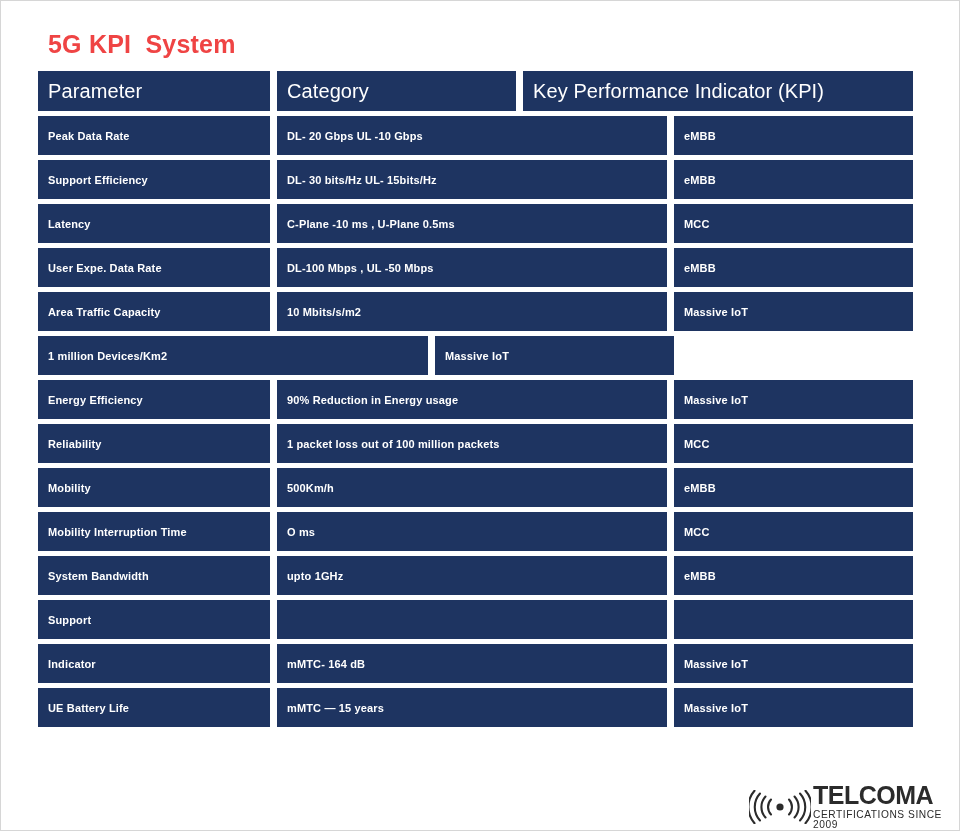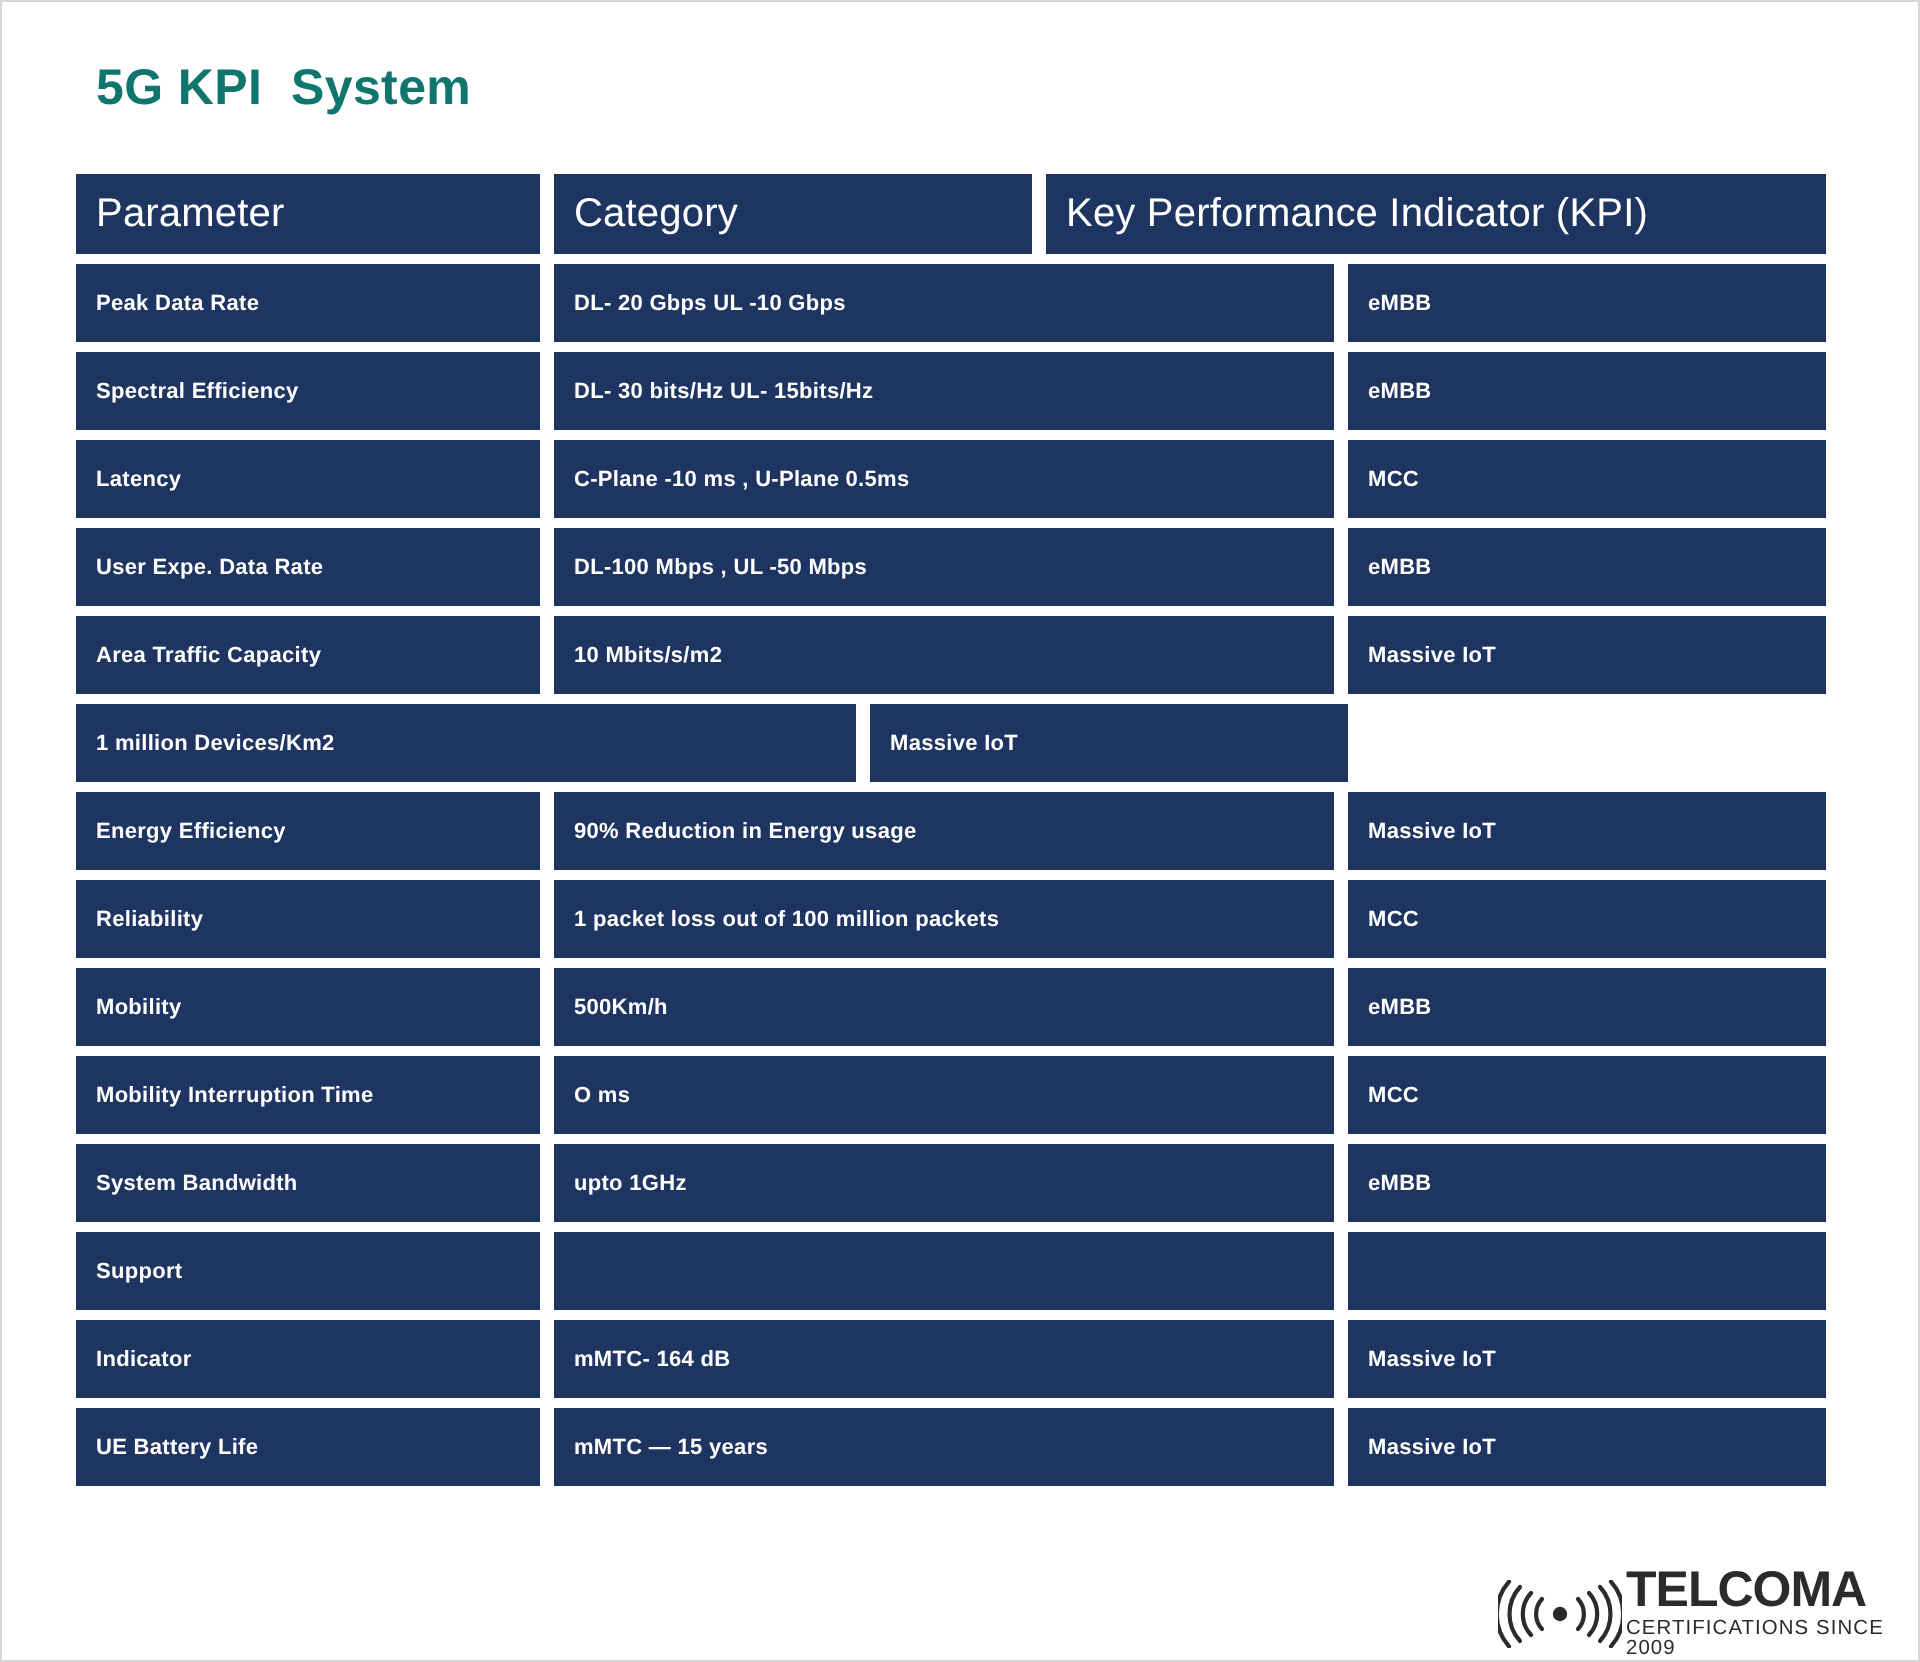--- a/index.html
+++ b/index.html
@@ -20,28 +20,28 @@
     box-sizing: border-box;
     border: 1px solid #d6d6d6;
     background: #ffffff;
   }
   .page-title {
     position: absolute;
     left: 47px;
     top: 29px;
     font-size: 25px;
     font-weight: bold;
-    color: #0f766e;
+    color: #ef4444;
     letter-spacing: 0.2px;
     white-space: pre;
   }
   .kpi-table {
     position: absolute;
     left: 37px;
-    top: 86px;
+    top: 70px;
     width: 868px;
   }
   .row {
     display: flex;
     gap: 7px;
     margin-bottom: 5px;
   }
   .cell {
     background: #1e3461;
     color: #ffffff;
@@ -111,21 +111,21 @@
       <div class="cell col-cat">Category</div>
       <div class="cell col-kpi">Key Performance Indicator (KPI)</div>
     </div>
     <div id="table-body">
         <div class="row data-row">
           <div class="cell col-param">Peak Data Rate</div>
           <div class="cell col-kpi">DL- 20 Gbps UL -10 Gbps</div>
           <div class="cell col-cat">eMBB</div>
         </div>
         <div class="row data-row">
-          <div class="cell col-param">Spectral Efficiency</div>
+          <div class="cell col-param">Support Efficiency</div>
           <div class="cell col-kpi">DL- 30 bits/Hz UL- 15bits/Hz</div>
           <div class="cell col-cat">eMBB</div>
         </div>
         <div class="row data-row">
           <div class="cell col-param">Latency</div>
           <div class="cell col-kpi">C-Plane -10 ms , U-Plane 0.5ms</div>
           <div class="cell col-cat">MCC</div>
         </div>
         <div class="row data-row">
           <div class="cell col-param">User Expe. Data Rate</div>

